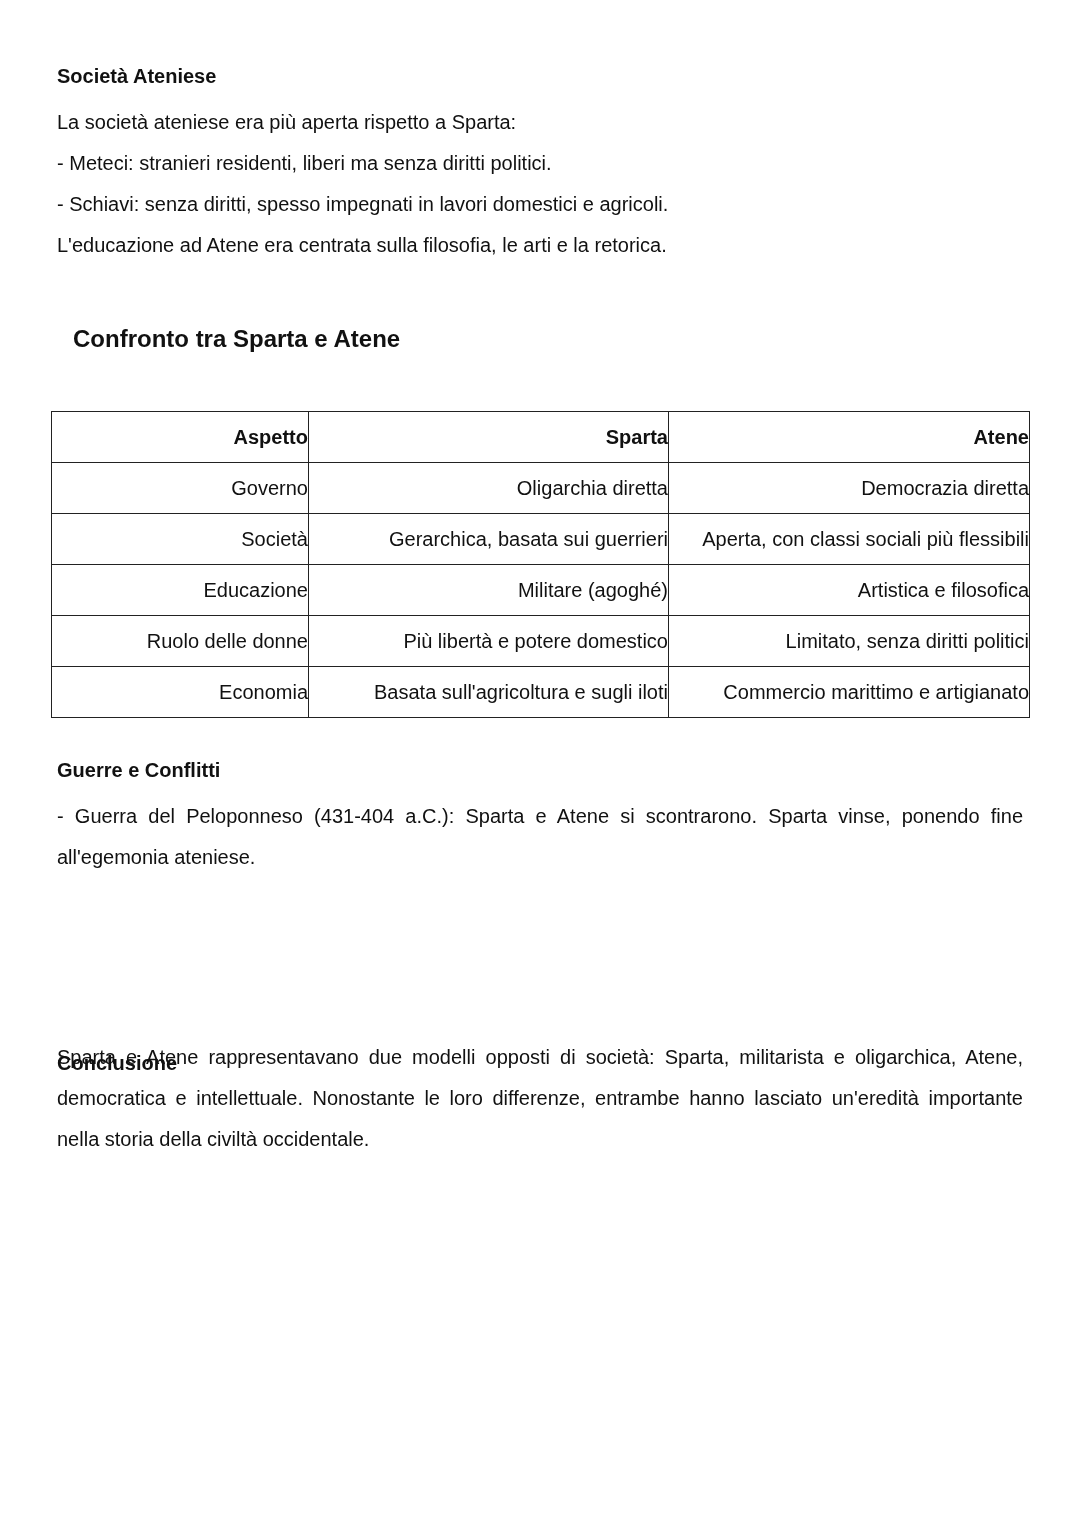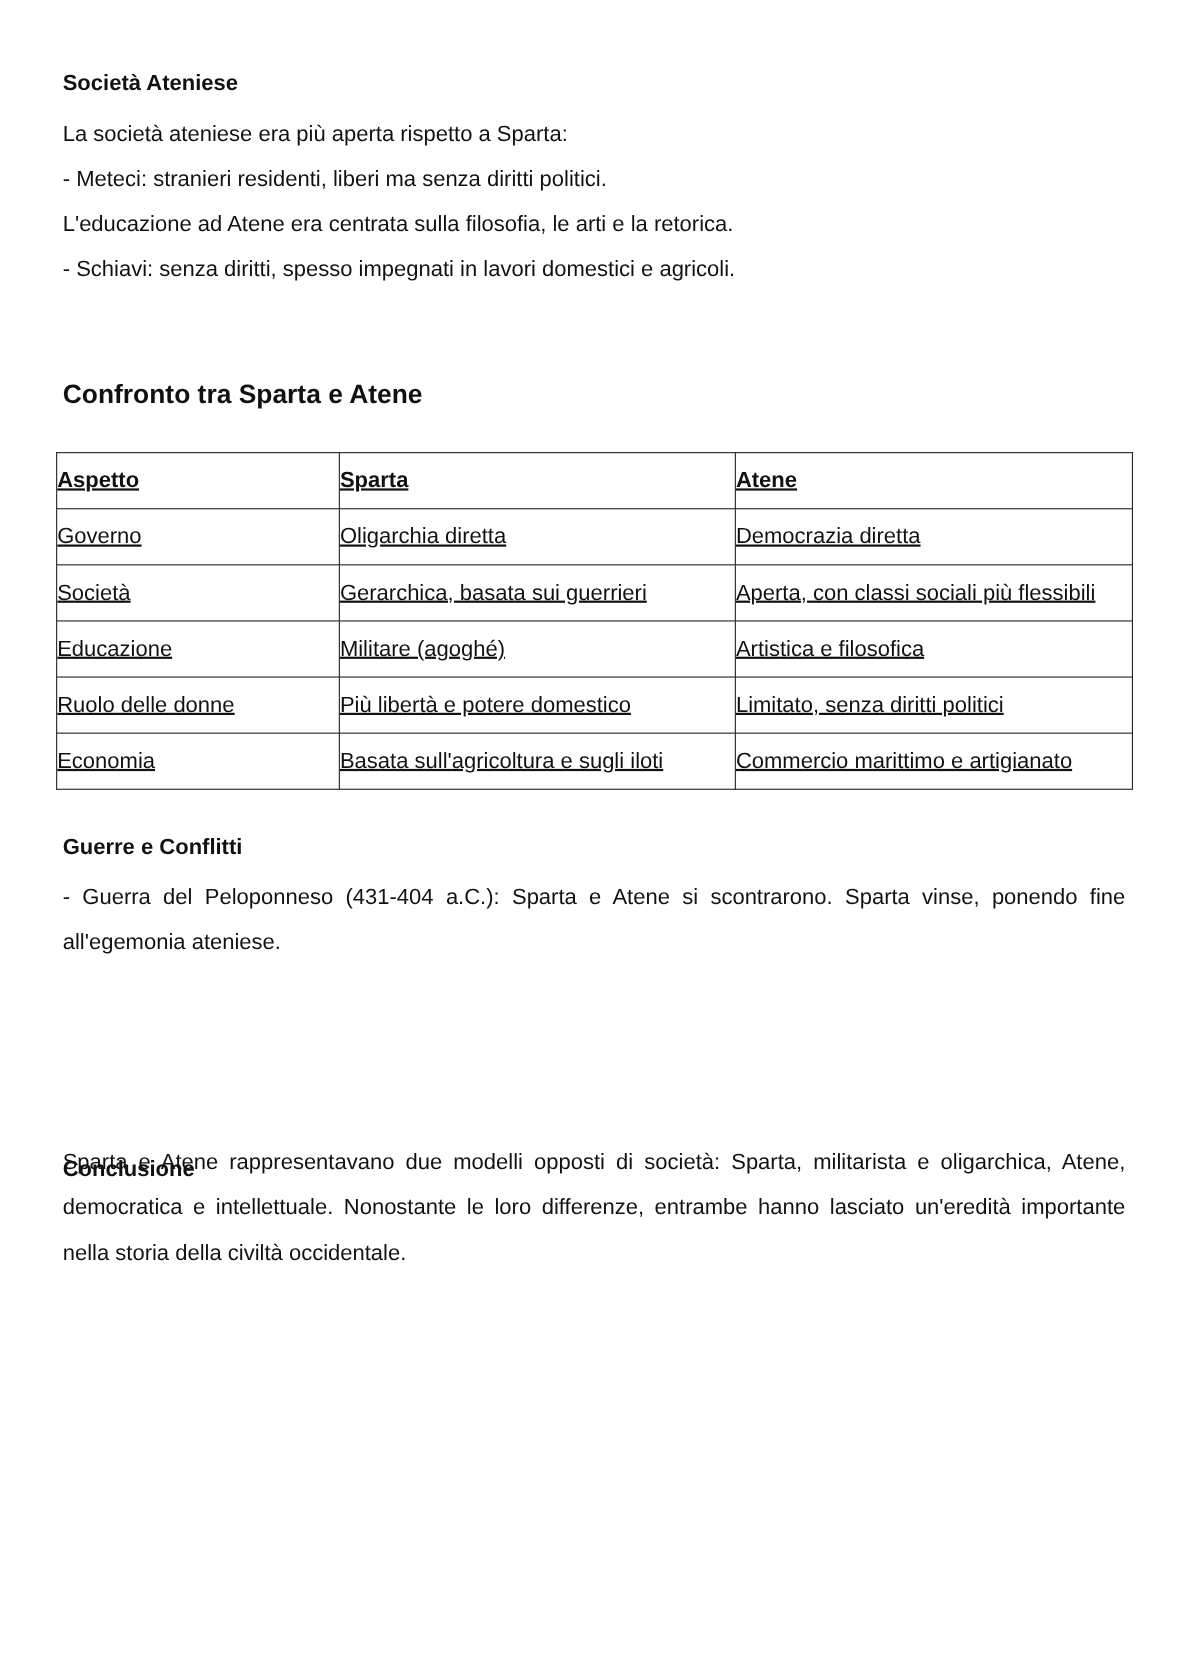--- a/index.html
+++ b/index.html
@@ -44,45 +44,44 @@
     top: 411px;
     width: 978px;
     border-collapse: collapse;
     table-layout: fixed;
     font-size: 20px;
   }
   table.cmp th, table.cmp td {
     border: 1.5px solid #222222;
     height: 50px;
     padding: 0;
-    text-align: left;
+    text-align: right;
     vertical-align: middle;
     white-space: nowrap;
     overflow: hidden;
-    text-decoration: underline;
   }
   table.cmp th { font-weight: bold; }
   col.c1 { width: 257px; }
   col.c2 { width: 360px; }
   col.c3 { width: 361px; }
 </style>
 </head>
 <body>
 
 <div class="page">
 
   <h3 class="h3" style="top:64px;">Società Ateniese</h3>
   <div class="para" style="top:102px;">
     <p>La società ateniese era più aperta rispetto a Sparta:</p>
     <p>- Meteci: stranieri residenti, liberi ma senza diritti politici.</p>
+    <p>- Schiavi: senza diritti, spesso impegnati in lavori domestici e agricoli.</p>
     <p>L'educazione ad Atene era centrata sulla filosofia, le arti e la retorica.</p>
-    <p>- Schiavi: senza diritti, spesso impegnati in lavori domestici e agricoli.</p>
   </div>
 
-  <h2 class="h2" style="top:344px;">Confronto tra Sparta e Atene</h2>
+  <h2 class="h2" style="top:324px;margin-left:16px;">Confronto tra Sparta e Atene</h2>
 
   <table class="cmp">
     <colgroup>
         <col class="c1">
         <col class="c2">
         <col class="c3">
       </colgroup>
     <thead>
       <tr>
         <th>Aspetto</th>

